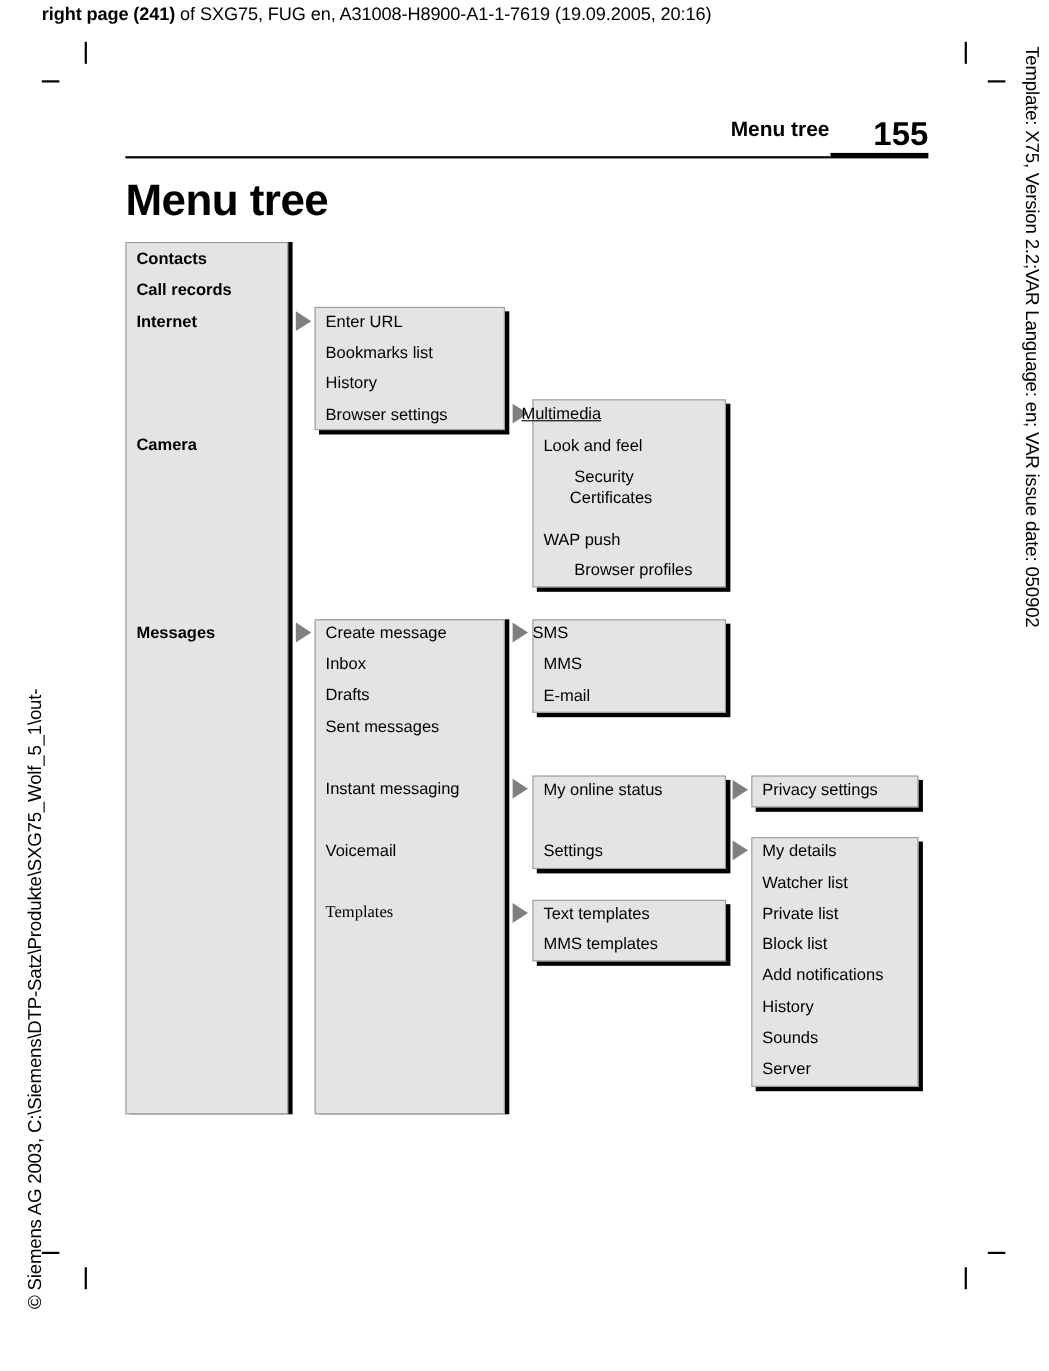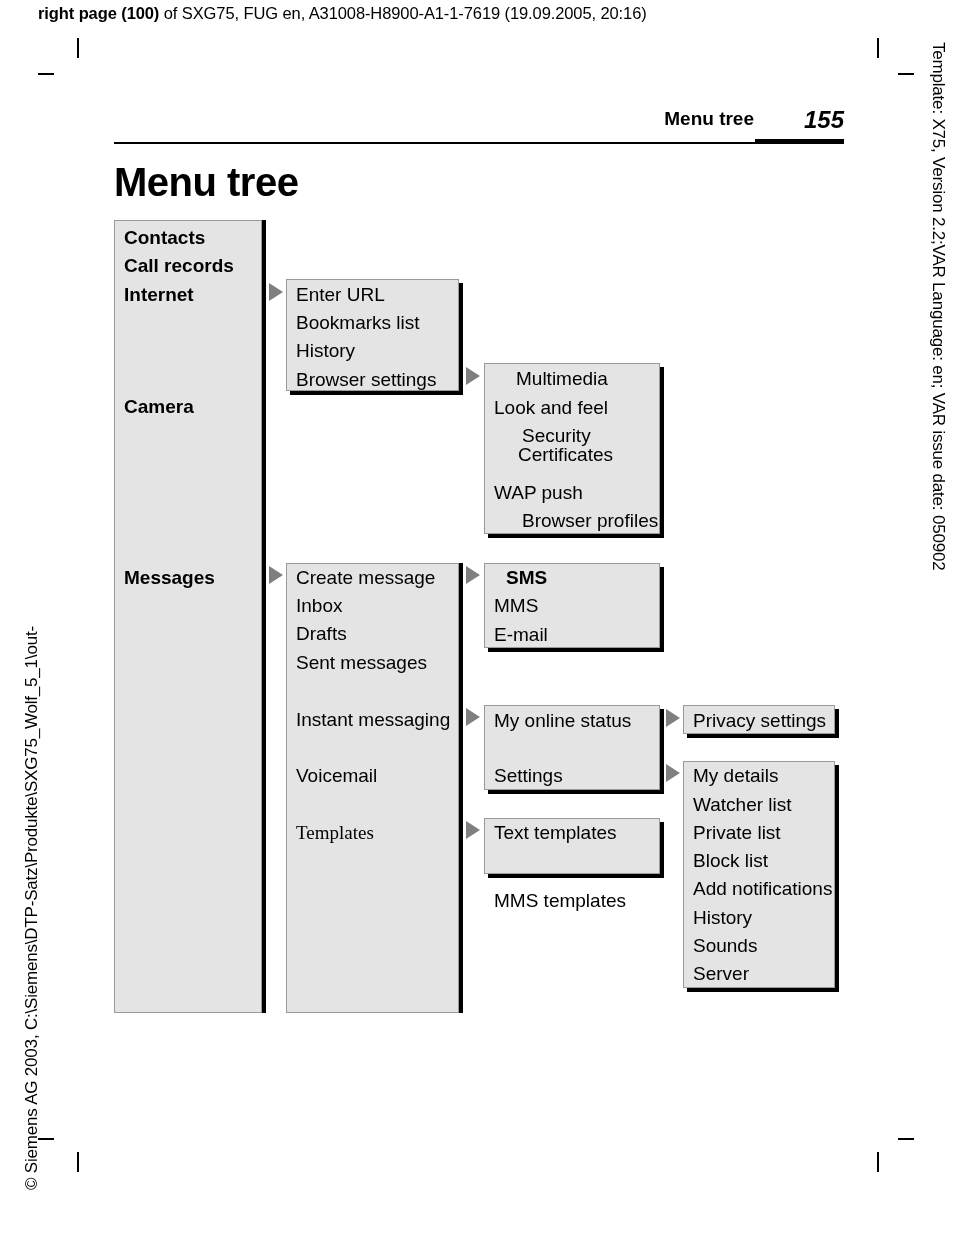--- a/index.html
+++ b/index.html
@@ -67,23 +67,22 @@
     position: absolute;
     right: 90px;
     top: 0px;
     font-size: 19px;
     font-weight: bold;
   }
   .runhead-page {
     position: absolute;
     right: 0px;
     top: -2px;
-    font-size: 24px;
+    font-size: 30px;
     font-weight: bold;
-    font-style: italic;
   }
   .runhead-rule-thin {
     position: absolute;
     left: 0px;
     top: 34px;
     width: 641px;
     height: 2px;
     background: #000;
   }
   .runhead-rule-thick {
@@ -122,40 +121,40 @@
   }
   
   .box.col1 {
     box-shadow: 4px 0 0 0 #000000;
   }
   .box.col2-tall {
     box-shadow: 4px 0 0 0 #000000;
   }
   .item {
     position: absolute;
-    font-size: 19px;
+    font-size: 15px;
     white-space: nowrap;
     line-height: 1;
   }
   .item.bold { font-weight: bold; }
 
   .arrow {
     position: absolute;
     width: 0;
     height: 0;
     border-top: 9px solid transparent;
     border-bottom: 9px solid transparent;
     border-left: 14px solid #7f7f7f;
   }
 </style>
 </head>
 <body>
 
 <div class="prod-header">
-  <span class="b">right page (100)</span><span> of SXG75, FUG en, A31008-H8900-A1-1-7619 (19.09.2005, 20:16)</span>
+  <span class="b">right page (241)</span><span> of SXG75, FUG en, A31008-H8900-A1-1-7619 (19.09.2005, 20:16)</span>
 </div>
 
 <div class="crop crop-v" style="left:77px;  top:38px;"></div>
 <div class="crop crop-h" style="left:38px;  top:73px;"></div>
 <div class="crop crop-v" style="left:877px; top:38px;"></div>
 <div class="crop crop-h" style="left:898px; top:73px;"></div>
 <div class="crop crop-v" style="left:77px;  top:1152px;"></div>
 <div class="crop crop-h" style="left:38px;  top:1138px;"></div>
 <div class="crop crop-v" style="left:877px; top:1152px;"></div>
 <div class="crop crop-h" style="left:898px; top:1138px;"></div>
@@ -184,41 +183,41 @@
   <div class="arrow" style="left:269px; top:566px;"></div>
 
   <div class="box" style="left:286px; top:279px; width:173px; height:112px;"></div>
   <div class="item" style="left:296px; top:285px;">Enter URL</div>
   <div class="item" style="left:296px; top:313px;">Bookmarks list</div>
   <div class="item" style="left:296px; top:341px;">History</div>
   <div class="item" style="left:296px; top:370px;">Browser settings</div>
   <div class="arrow" style="left:466px; top:367px;"></div>
 
   <div class="box" style="left:484px; top:363px; width:176px; height:171px;"></div>
-  <div class="item" style="left:516px; top:369px;">Multimedia</div>
+  <div class="item" style="left:474px; top:369px;text-decoration:underline;">Multimedia</div>
   <div class="item" style="left:494px; top:398px;">Look and feel</div>
   <div class="item" style="left:494px; top:426px;margin-left:28px;">Security</div>
   <div class="item" style="left:494px; top:445px;margin-left:24px;">Certificates</div>
   <div class="item" style="left:494px; top:483px;">WAP push</div>
   <div class="item" style="left:494px; top:511px;margin-left:28px;">Browser profiles</div>
 
   <div class="box col2-tall" style="left:286px; top:563px; width:173px; height:450px;"></div>
   <div class="item" style="left:296px; top:568px;">Create message</div>
   <div class="item" style="left:296px; top:596px;">Inbox</div>
   <div class="item" style="left:296px; top:624px;">Drafts</div>
   <div class="item" style="left:296px; top:653px;">Sent messages</div>
   <div class="item" style="left:296px; top:710px;">Instant messaging</div>
   <div class="item" style="left:296px; top:766px;">Voicemail</div>
   <div class="item" style="left:296px; top:823px;font-family:Liberation Serif, serif;">Templates</div>
   <div class="arrow" style="left:466px; top:566px;"></div>
   <div class="arrow" style="left:466px; top:708px;"></div>
   <div class="arrow" style="left:466px; top:821px;"></div>
 
   <div class="box" style="left:484px; top:563px; width:176px; height:85px;"></div>
-  <div class="item" style="left:506px; top:568px;font-weight:bold;">SMS</div>
+  <div class="item" style="left:484px; top:568px;">SMS</div>
   <div class="item" style="left:494px; top:596px;">MMS</div>
   <div class="item" style="left:494px; top:625px;">E-mail</div>
 
   <div class="box" style="left:484px; top:705px; width:176px; height:85px;"></div>
   <div class="item" style="left:494px; top:711px;">My online status</div>
   <div class="item" style="left:494px; top:766px;text-align:center;">Settings</div>
   <div class="arrow" style="left:666px; top:709px;"></div>
   <div class="arrow" style="left:666px; top:764px;"></div>
 
   <div class="box" style="left:683px; top:705px; width:152px; height:29px;"></div>
@@ -229,15 +228,15 @@
   <div class="item" style="left:693px; top:795px;">Watcher list</div>
   <div class="item" style="left:693px; top:823px;">Private list</div>
   <div class="item" style="left:693px; top:851px;">Block list</div>
   <div class="item" style="left:693px; top:879px;">Add notifications</div>
   <div class="item" style="left:693px; top:908px;">History</div>
   <div class="item" style="left:693px; top:936px;">Sounds</div>
   <div class="item" style="left:693px; top:964px;">Server</div>
 
   <div class="box" style="left:484px; top:818px; width:176px; height:56px;"></div>
   <div class="item" style="left:494px; top:823px;">Text templates</div>
-  <div class="item" style="left:494px; top:891px;">MMS templates</div>
+  <div class="item" style="left:494px; top:851px;">MMS templates</div>
 
 </div>
 
 </body></html>

